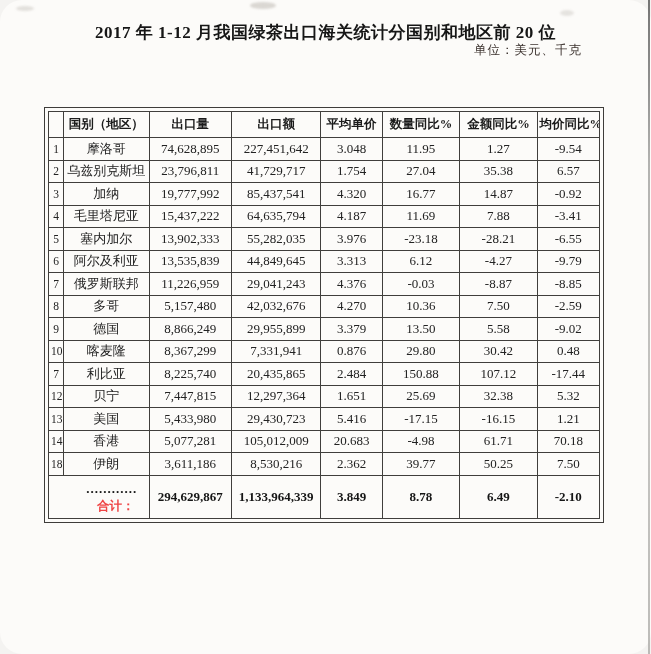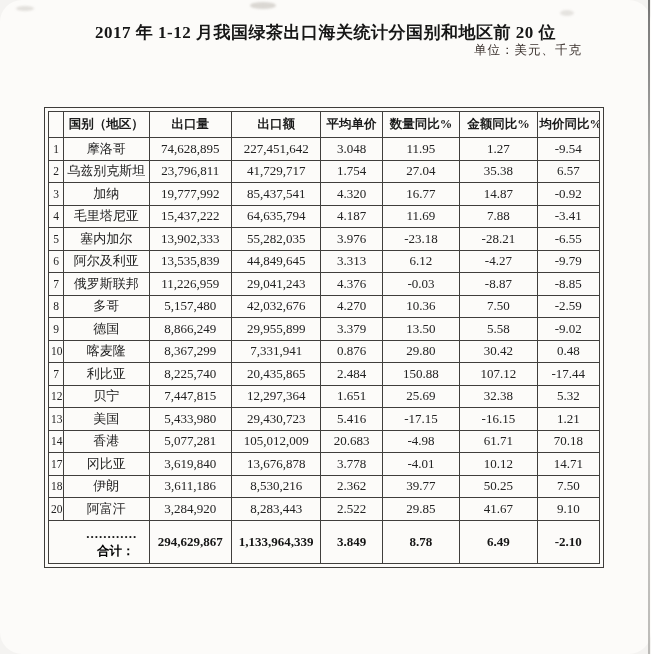--- a/index.html
+++ b/index.html
@@ -71,21 +71,21 @@
   td.rank{font-size:11.5px;color:#2a2a2a;}
   td.country{text-align:left;padding-left:7px;font-size:13px;color:#1c1c1c;}
   tr.total-row td{height:42px;font-weight:bold;font-size:13px;color:#161616;}
   td.total-label-cell{text-align:left;font-weight:bold;vertical-align:middle;padding:0;}
   .dots{
     font-size:13px;font-weight:bold;letter-spacing:1px;
     padding:1px 0 0 26px;line-height:14px;color:#161616;
   }
   .total-label{
     font-size:12.5px;font-weight:bold;
-    padding:3px 0 0 34px;line-height:14px;color:#000000;
+    padding:3px 0 0 34px;line-height:14px;color:#ef4444;
   }
 
   
   col.c-rank{width:15px;}
   col.c-country{width:85px;}
   col.c-volume{width:82px;}
   col.c-value{width:89px;}
   col.c-avg{width:61px;}
   col.c-qty{width:77px;}
   col.c-val{width:77px;}
@@ -263,48 +263,28 @@
     <td class="rank">14</td>
     <td class="country">香港</td>
     <td>5,077,281</td>
     <td>105,012,009</td>
     <td>20.683</td>
     <td>-4.98</td>
     <td>61.71</td>
     <td>70.18</td>
   </tr>
           <tr>
-    <td class="rank">17</td>
-    <td class="country">冈比亚</td>
-    <td>3,619,840</td>
-    <td>13,676,878</td>
-    <td>3.778</td>
-    <td>-4.01</td>
-    <td>10.12</td>
-    <td>14.71</td>
-  </tr>
-          <tr>
     <td class="rank">18</td>
     <td class="country">伊朗</td>
     <td>3,611,186</td>
     <td>8,530,216</td>
     <td>2.362</td>
     <td>39.77</td>
     <td>50.25</td>
     <td>7.50</td>
-  </tr>
-          <tr>
-    <td class="rank">20</td>
-    <td class="country">阿富汗</td>
-    <td>3,284,920</td>
-    <td>8,283,443</td>
-    <td>2.522</td>
-    <td>29.85</td>
-    <td>41.67</td>
-    <td>9.10</td>
   </tr>
         </tbody>
       <tfoot>
         <tr class="total-row">
           <td class="total-label-cell" colspan="2">
             <div class="dots">............</div>
             <div class="total-label">合计：</div>
           </td>
           <td>294,629,867</td>
           <td>1,133,964,339</td>

